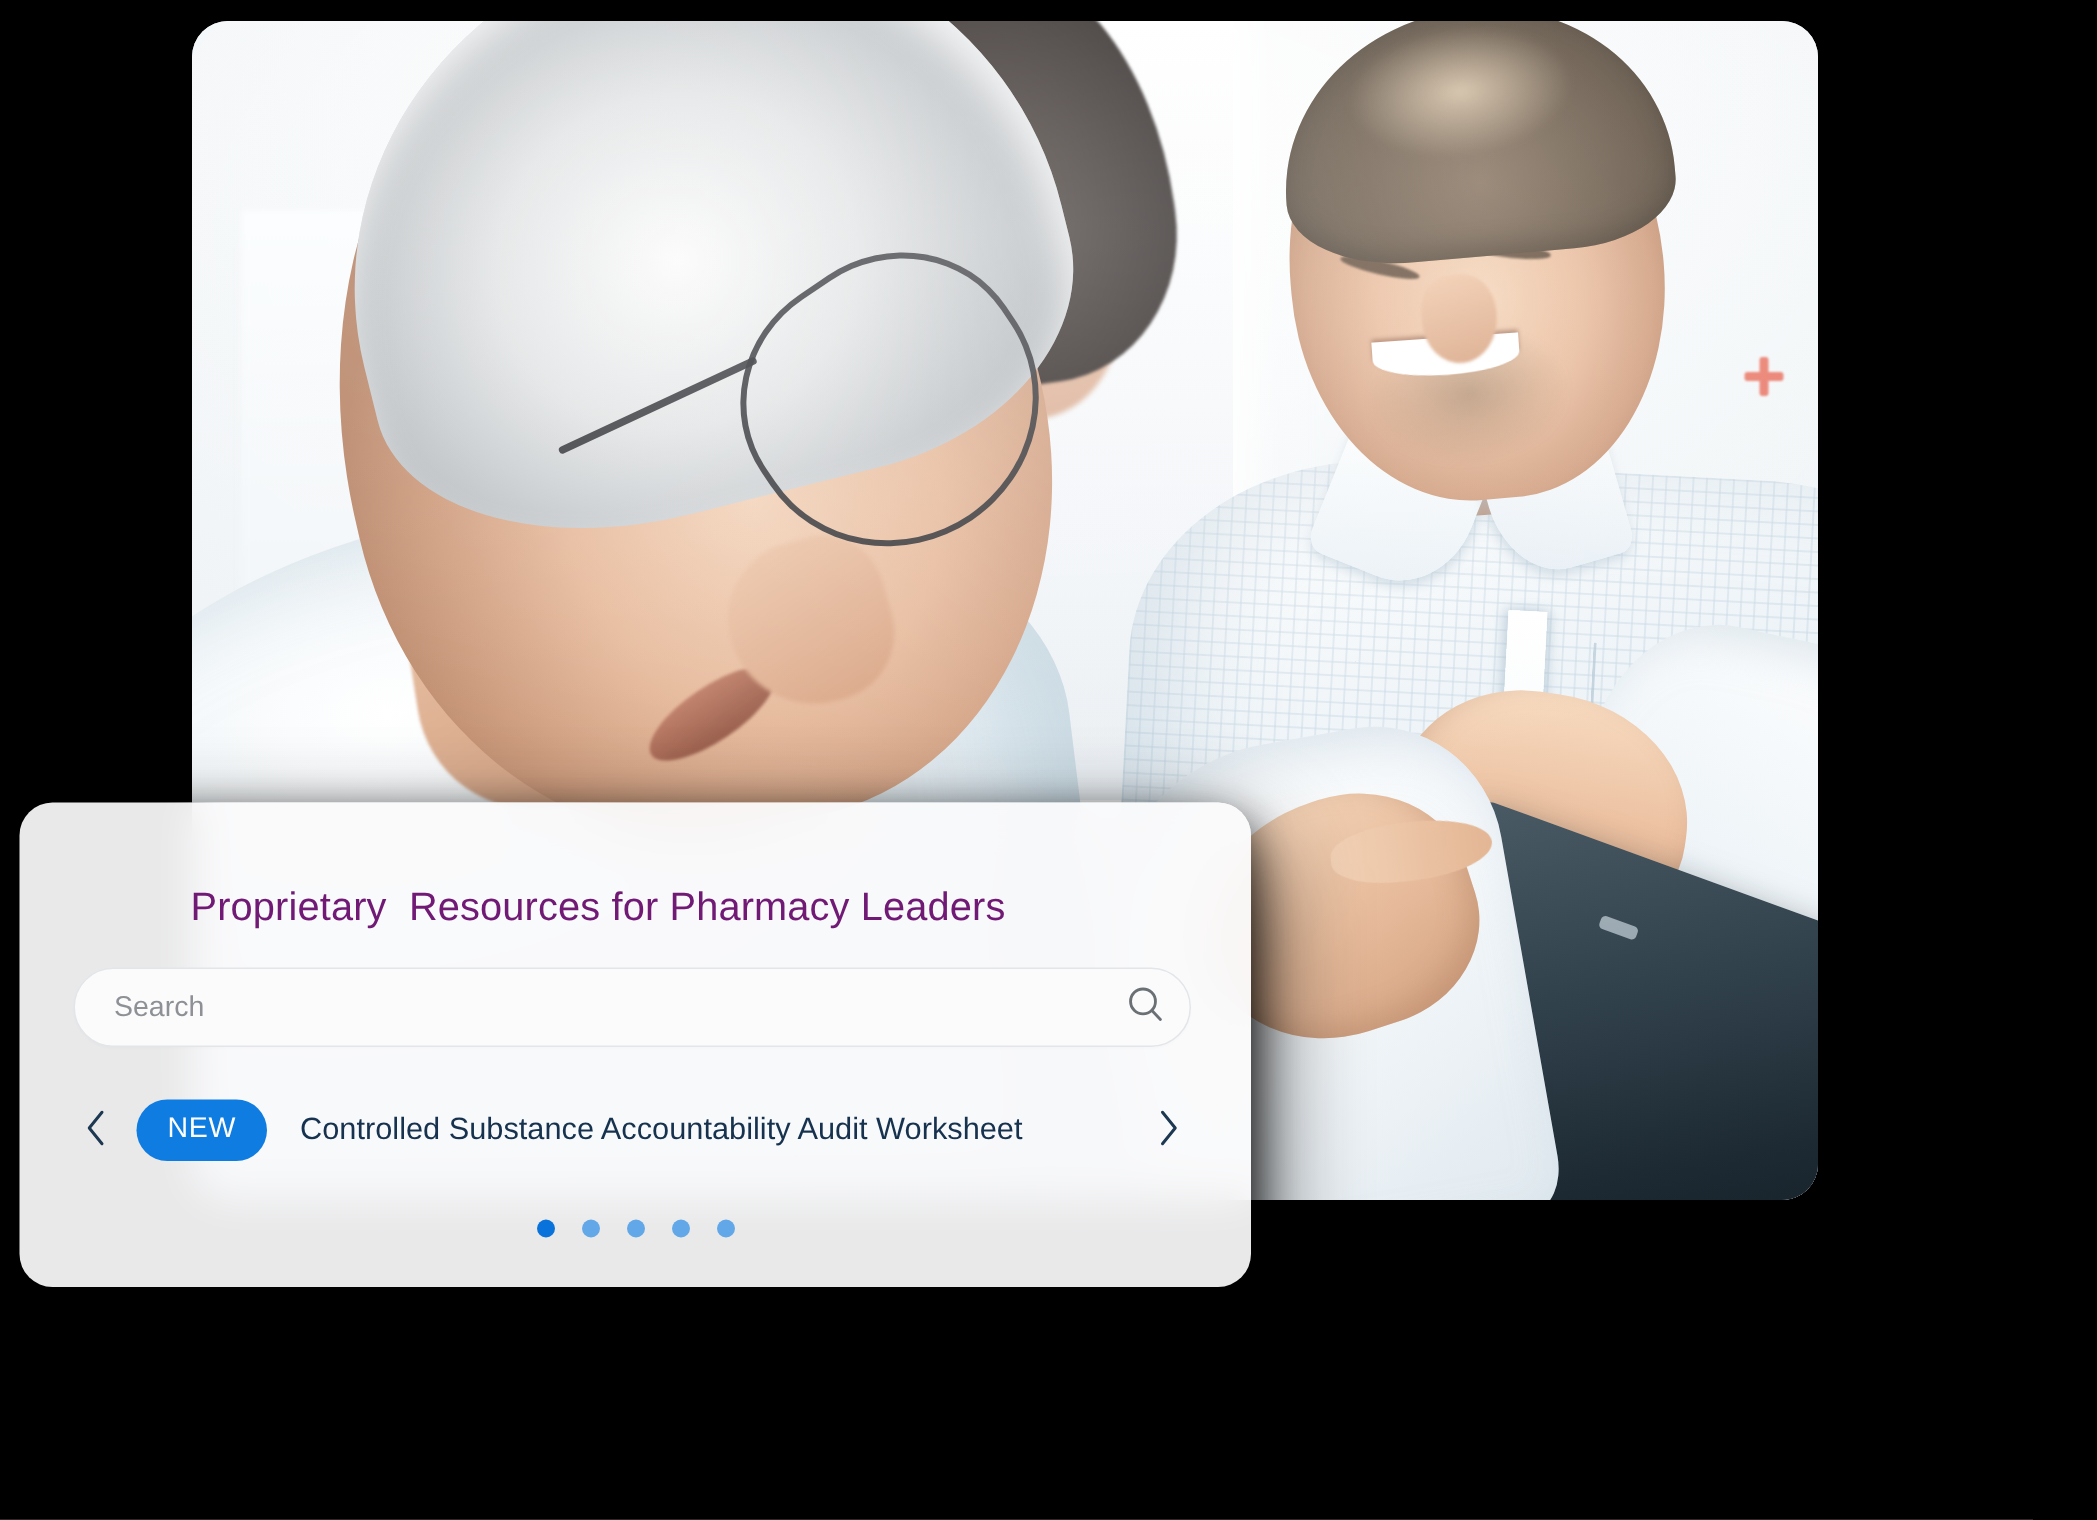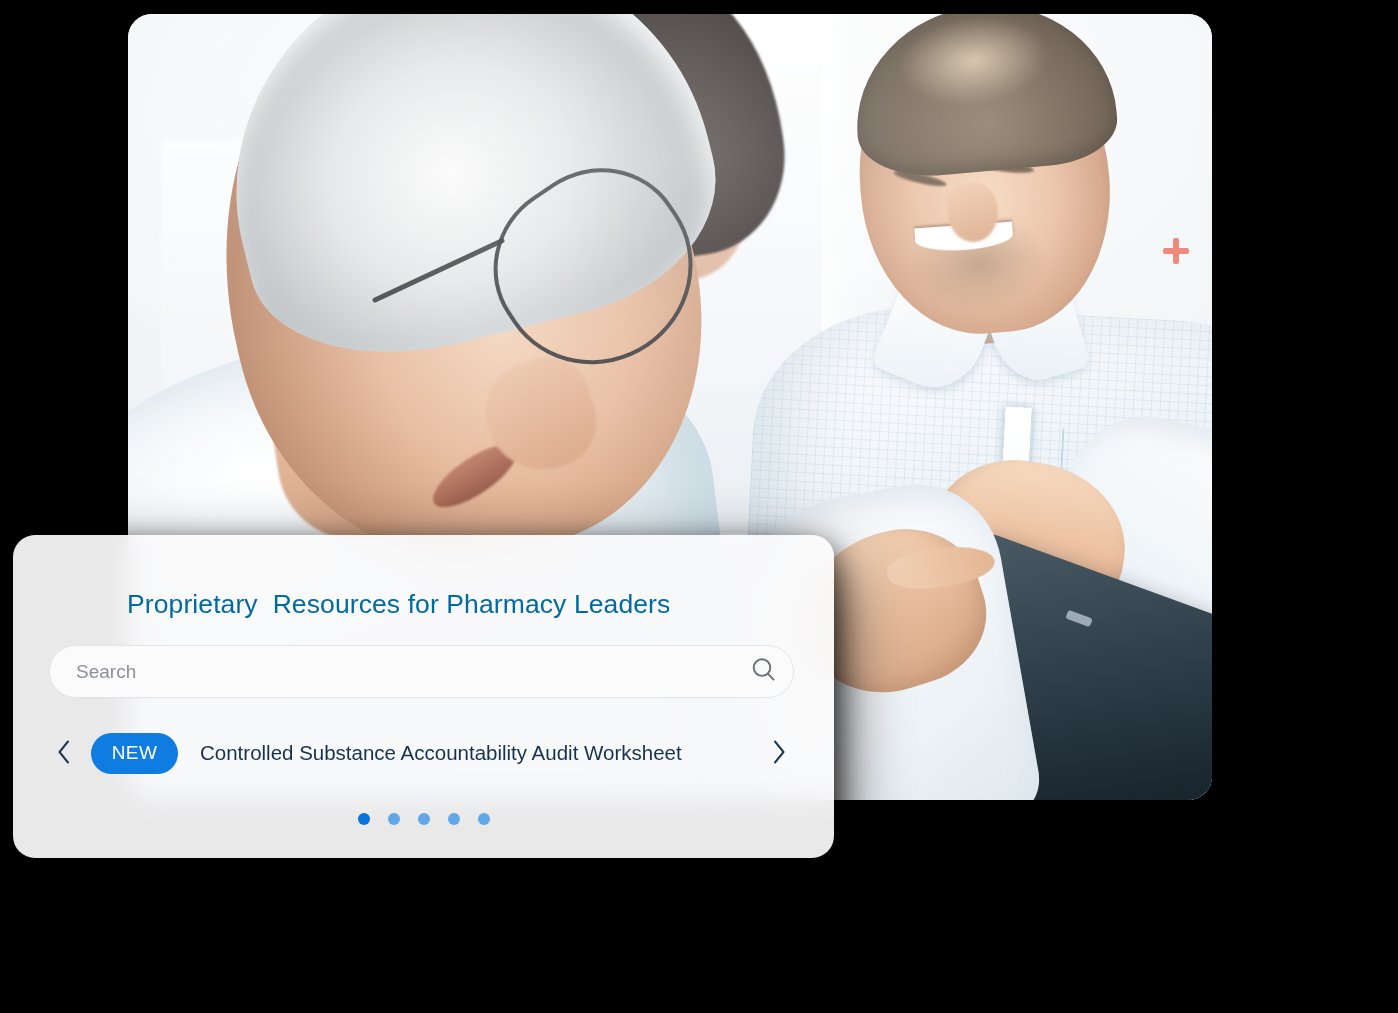--- a/index.html
+++ b/index.html
@@ -561,21 +561,21 @@
     overflow: hidden;
   }
 
   #panel-title {
     position: absolute;
     left: 114px;
     top: 54px;
     font-size: 26.5px;
     font-weight: 500;
     letter-spacing: .1px;
-    color: #0369a1;
+    color: #701a75;
     white-space: pre;
   }
 
   
   #search-box {
     position: absolute;
     left: 36px;
     top: 110px;
     width: 745px;
     height: 53px;

